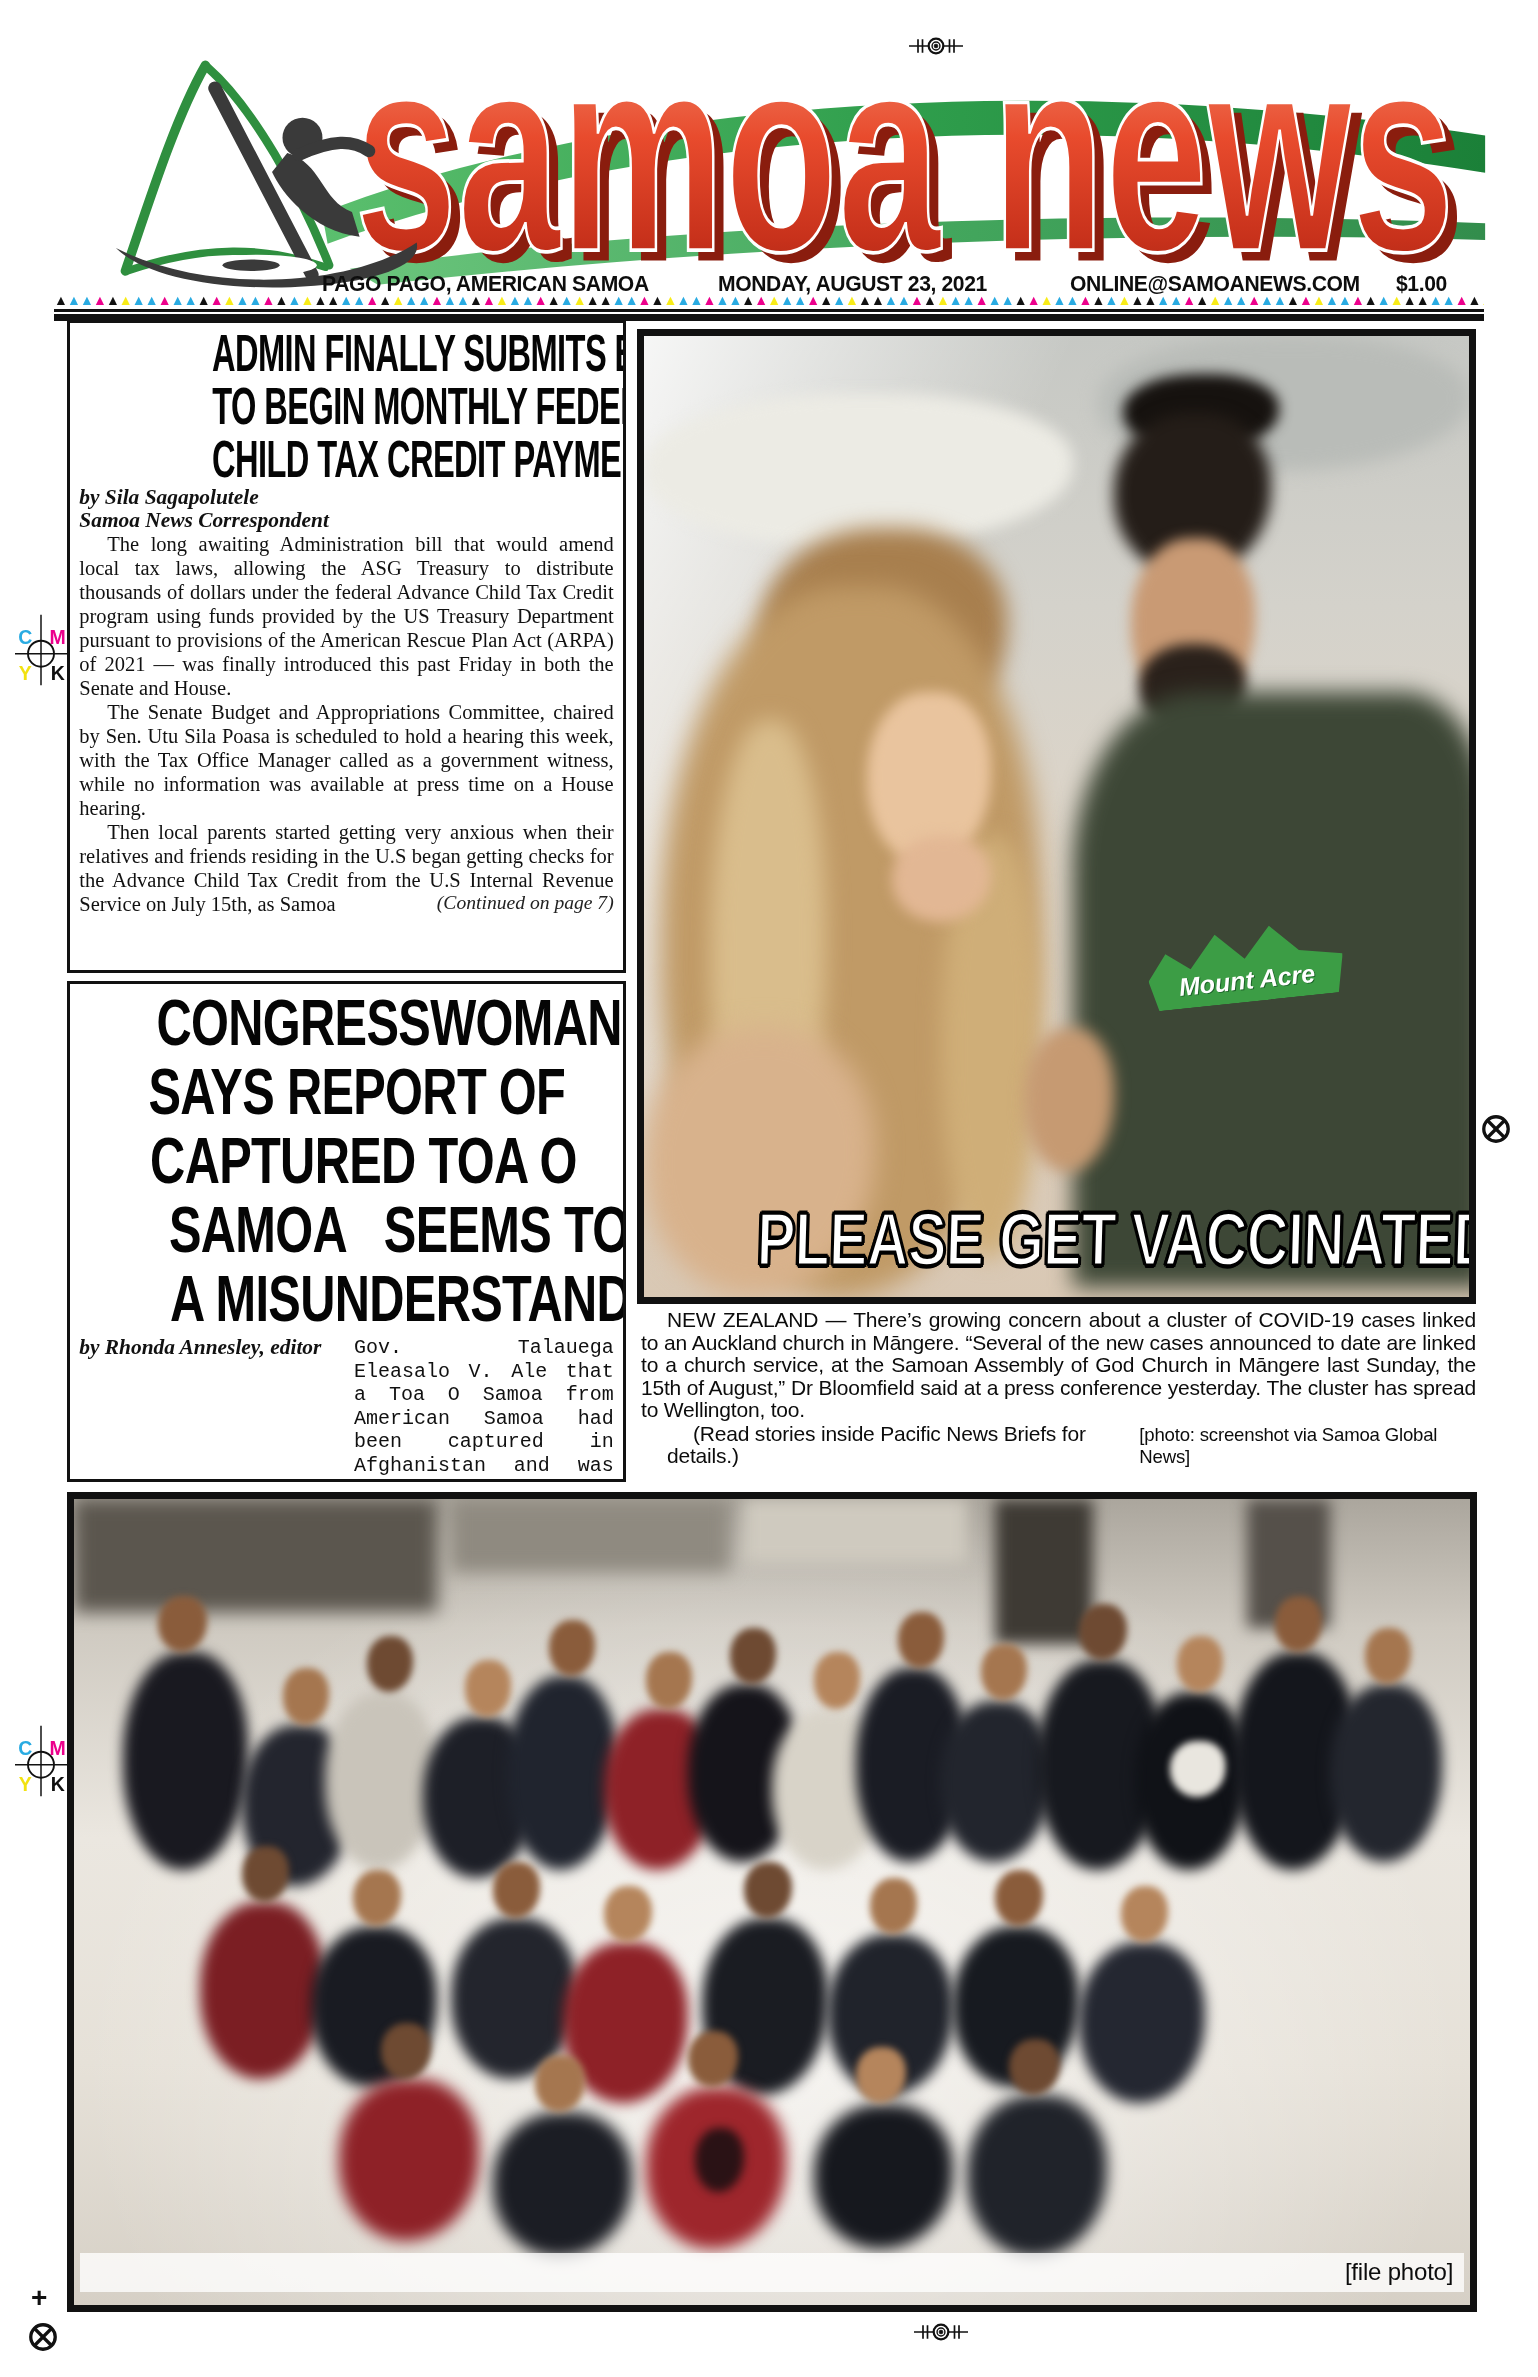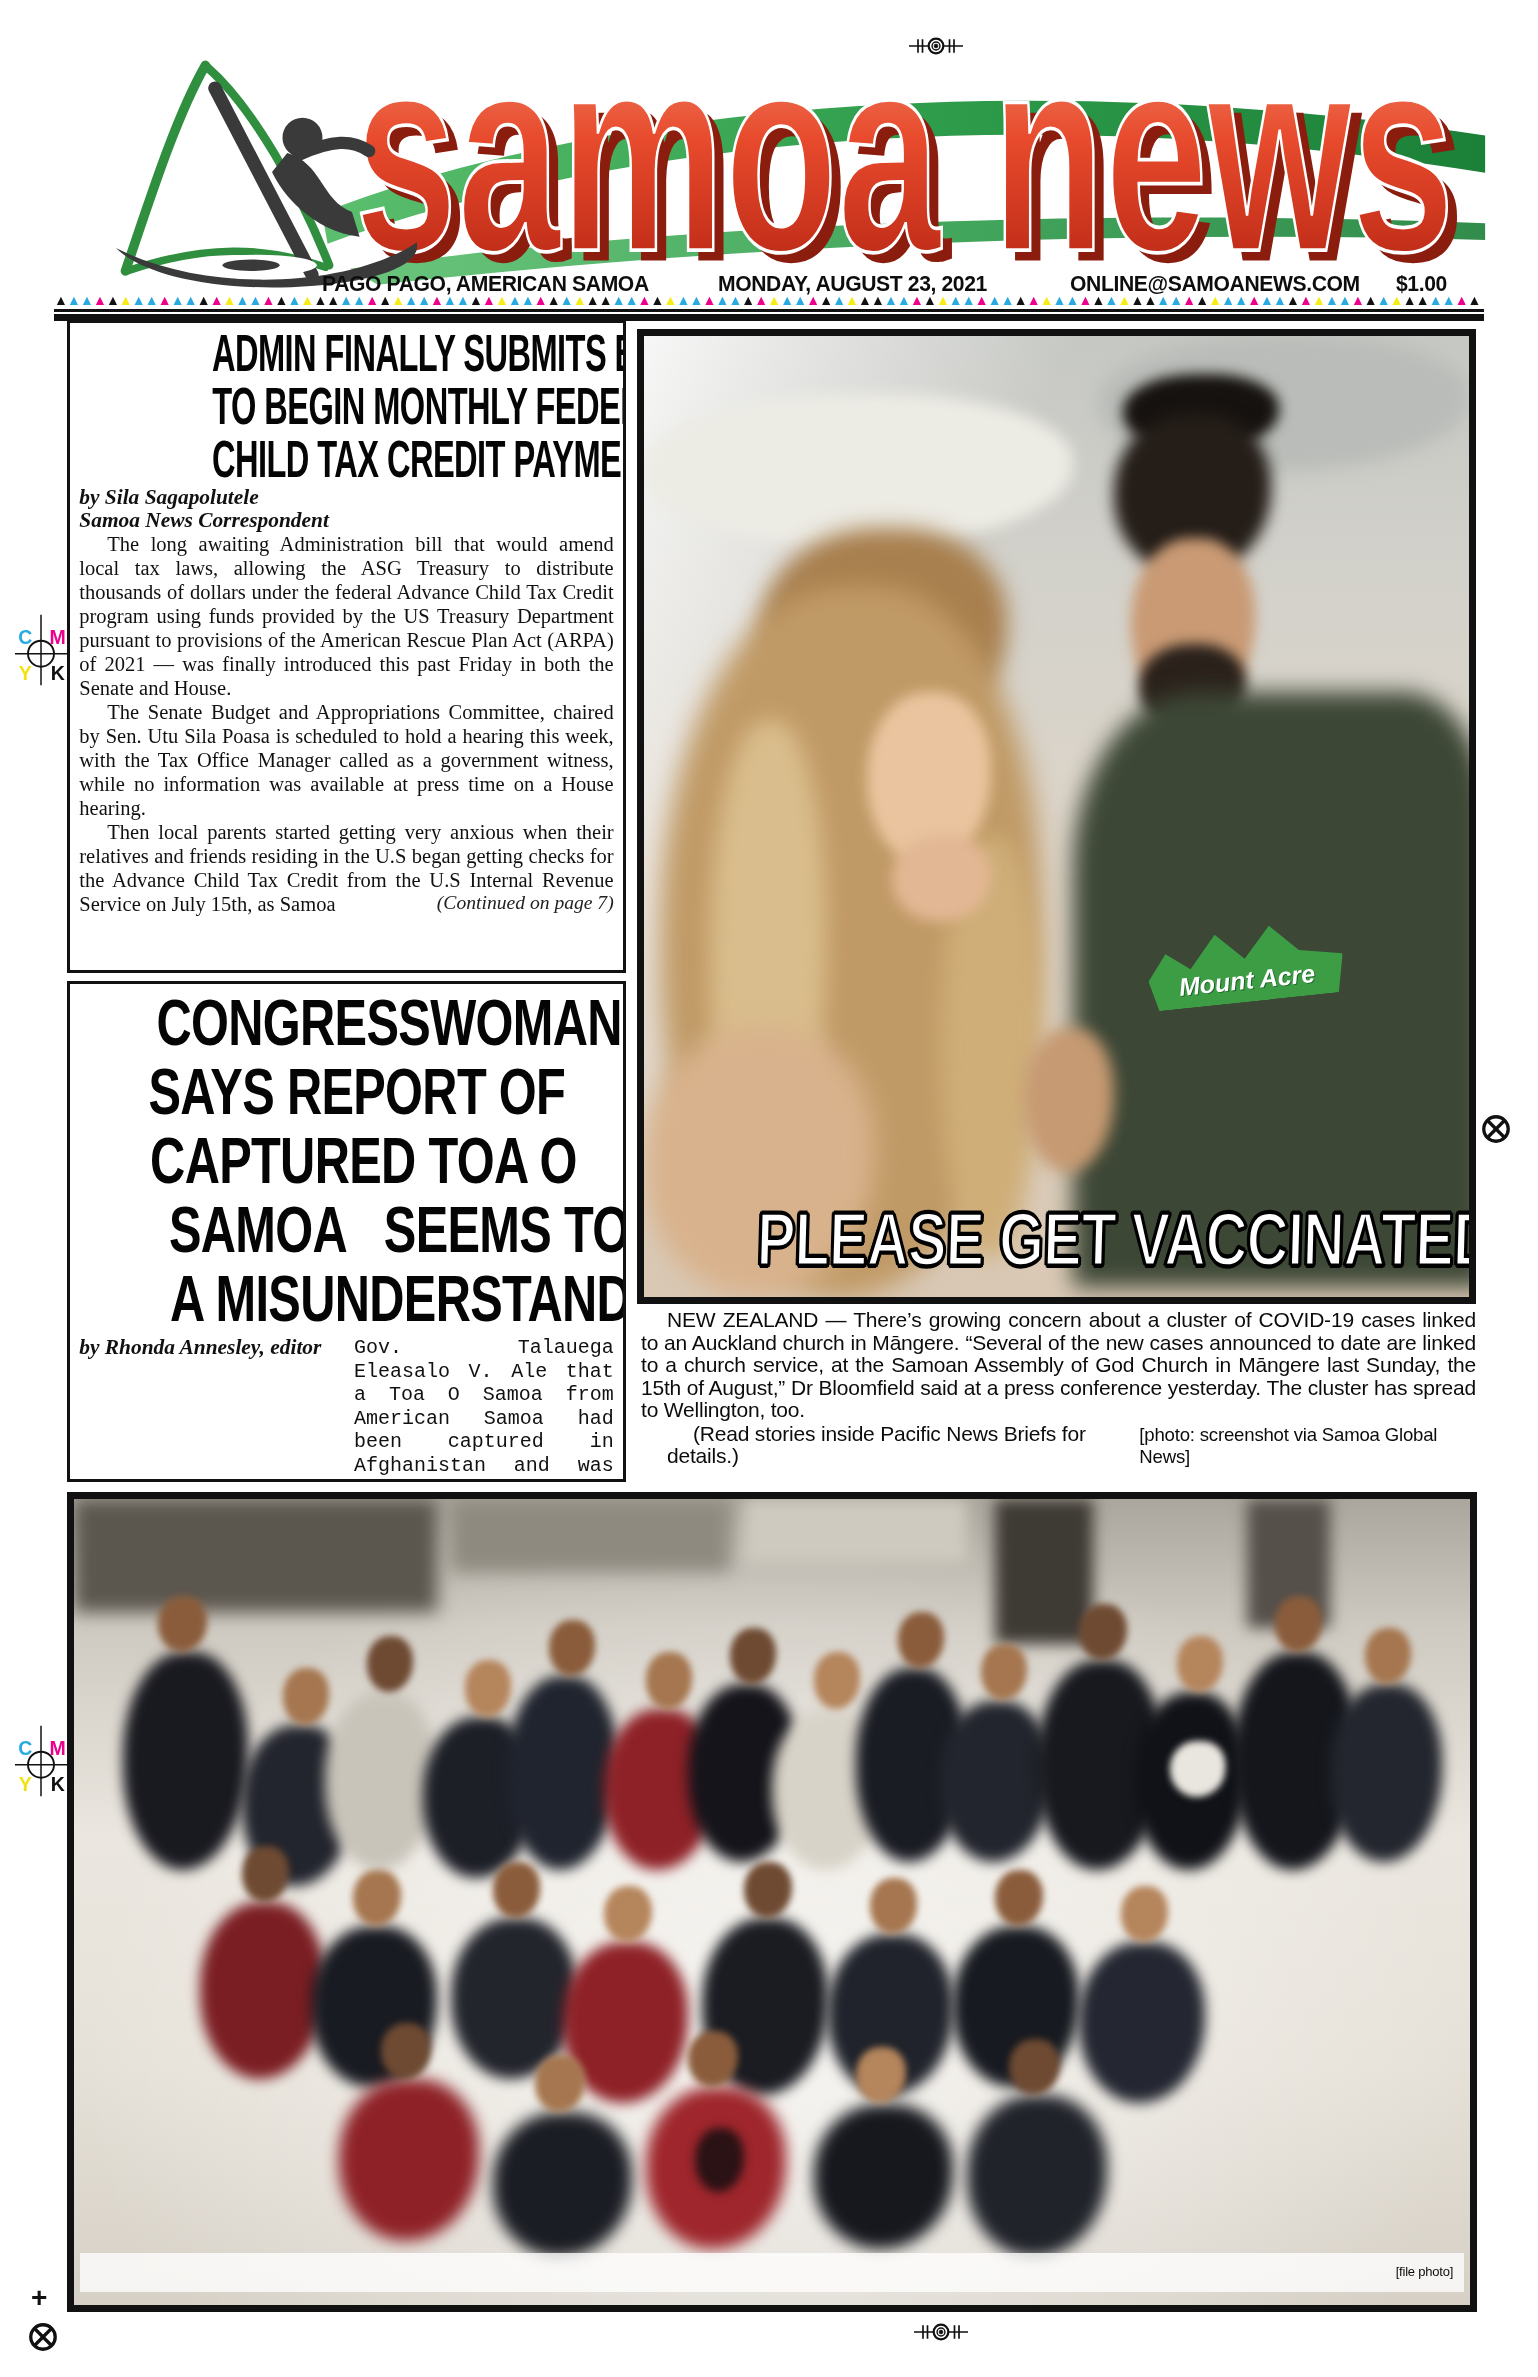--- a/index.html
+++ b/index.html
@@ -74,21 +74,21 @@
   .capfoot .credit{font-size:18.6px;}
 
   
   .photo2{left:67px;top:1492px;width:1410px;height:820px;
     background:
       radial-gradient(ellipse at 50% 70%, rgba(255,255,255,.65), rgba(255,255,255,0) 70%),
       linear-gradient(180deg,#aba69d 0%,#cfcac1 16%,#ebe7e0 42%,#e6e1d8 70%,#d6d0c6 100%);}
   .gp-cap{position:absolute;left:5.6px;right:5.6px;bottom:13px;background:rgba(255,255,255,.78);
           padding:5.6px 11.2px 7.5px 11.2px;color:#0c0c0c;font-size:22.4px;line-height:26px;
           letter-spacing:-0.2px;text-align:justify;}
-  .gp-cap .gcredit{float:right;font-size:13px;margin-left:13px;}
+  .gp-cap .gcredit{float:right;font-size:24px;margin-left:13px;}
   .gp-cap .gtext{text-indent:24px;}
 </style>
 </head>
 <body>
 
 <div class="page">
 
   <svg class="mark regmark" style="left:909px;top:33px;width:54px;height:26px;" viewBox="0 0 96 40">
     <line x1="0" y1="20" x2="96" y2="20" stroke-width="3"></line>
     <line x1="16" y1="8" x2="16" y2="32" stroke-width="3"></line>

